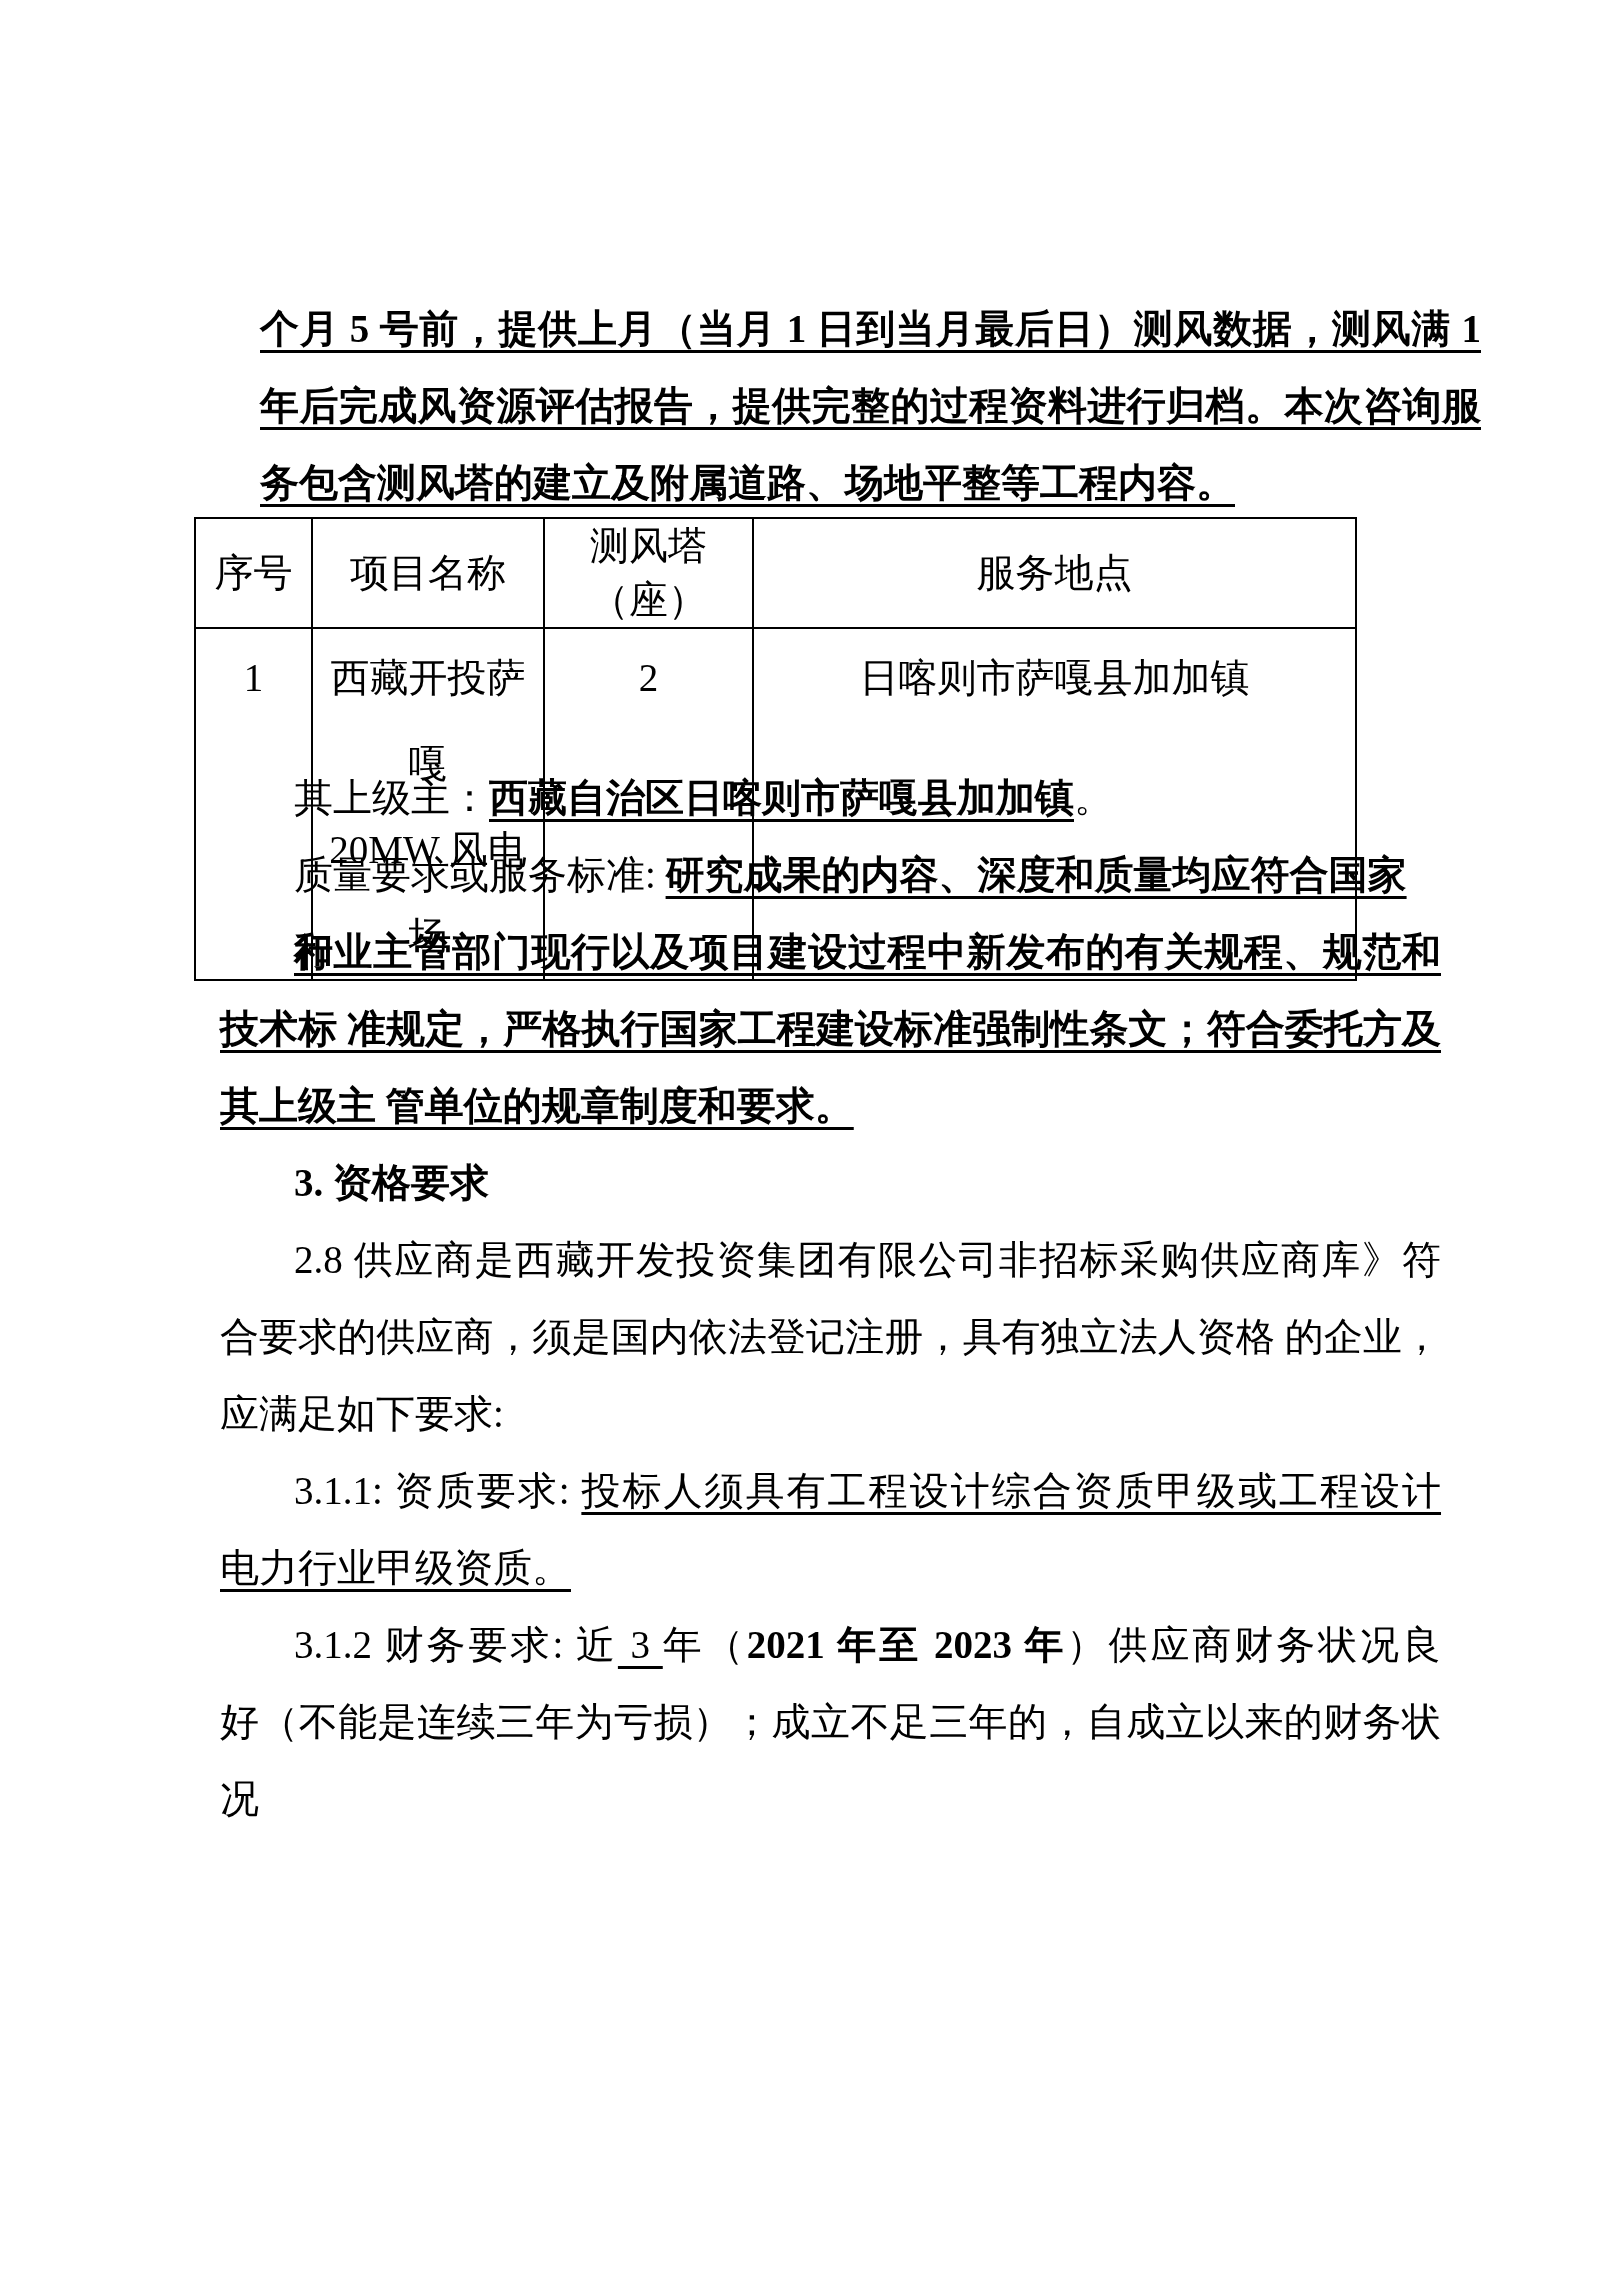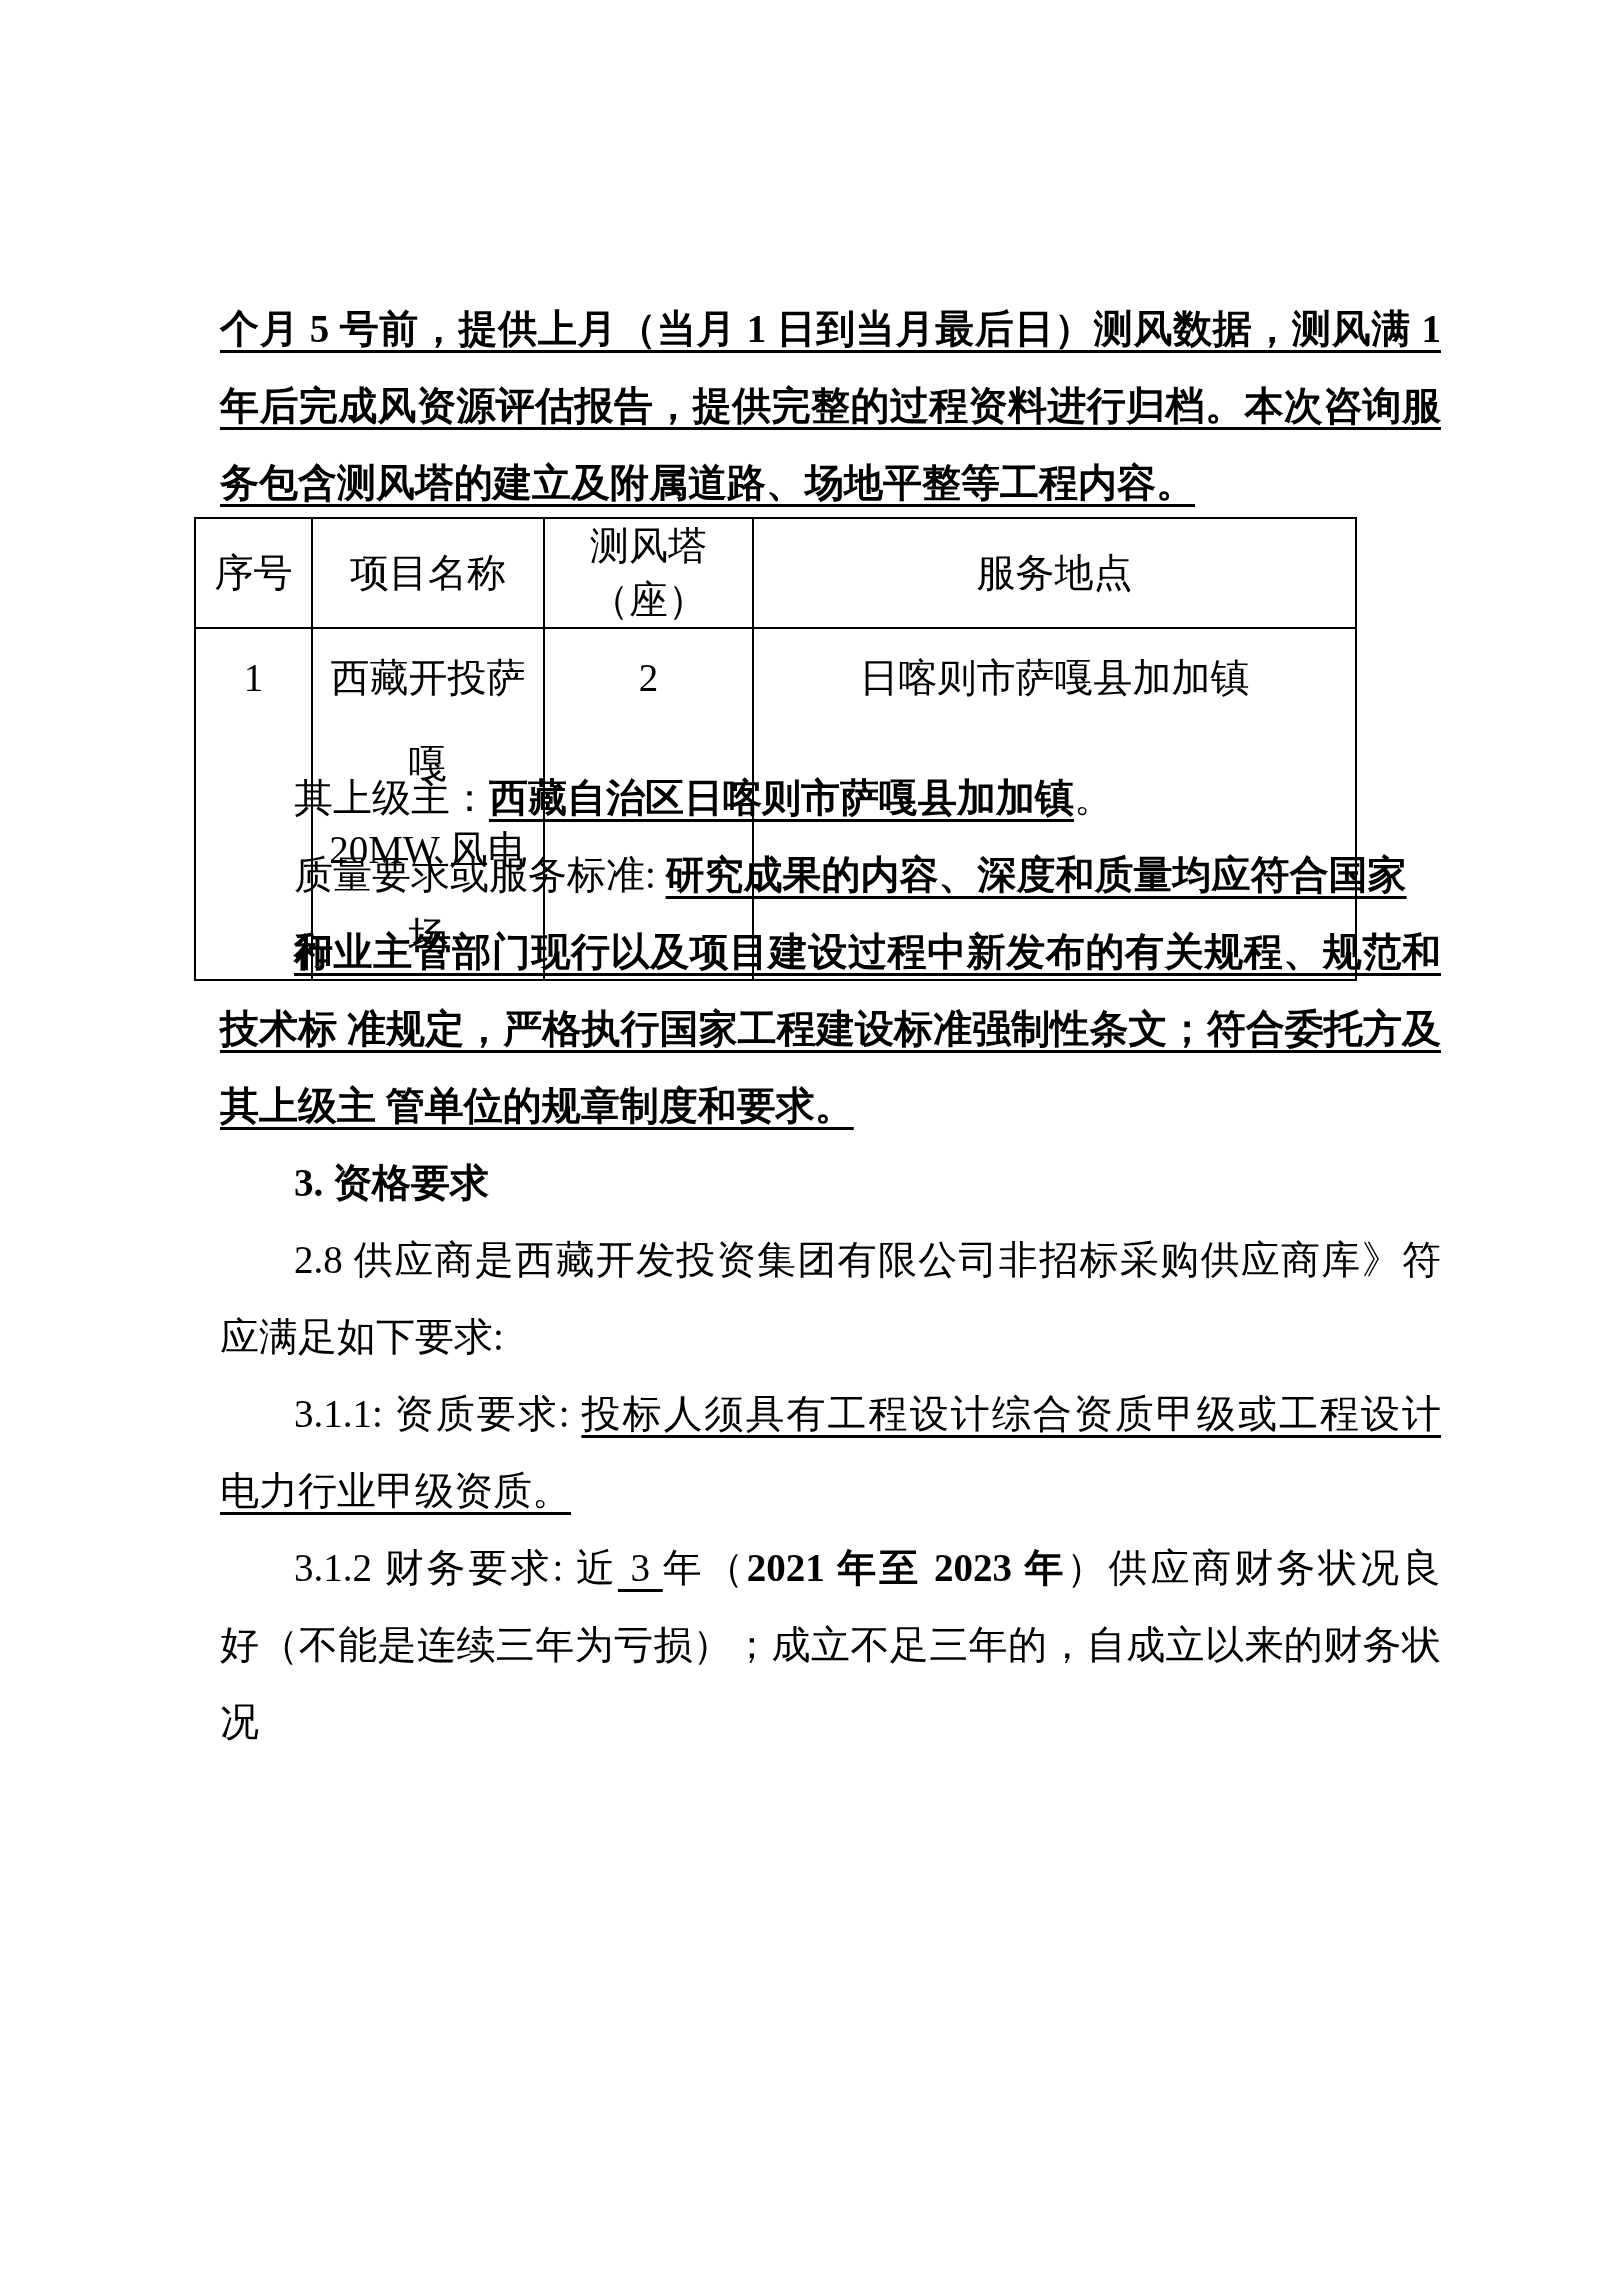--- a/index.html
+++ b/index.html
@@ -11,21 +11,21 @@
     font-family:"Liberation Serif","DejaVu Serif",serif;
     overflow:hidden;
     margin:0 auto;
   }
   .flow{
     position:absolute;
     left:220px;
     width:1221px;
     font-size:39px;
   }
-  #flow-top{top:290px;}
+  #flow-top{top:290px;margin-left:40px;}
   #flow-bottom{top:759px;}
   .ln{height:77px;line-height:77px;}
   .ind{padding-left:74px;}
   .just{text-align:justify;text-align-last:justify;text-justify:inter-character;}
   .b{font-weight:bold;}
   .u{
     text-decoration:underline;
     text-decoration-thickness:2.9px;
     text-underline-offset:7.8px;
     text-decoration-color:#000;
@@ -103,20 +103,21 @@
     <div class="ln ind"><span>其上级主：</span><span class="b u">西藏自治区日喀则市萨嘎县加加镇</span><span>。</span></div>
 
     <div class="ln ind"><span>质量要求或服务标准: </span><span class="b u">研究成果的内容、深度和质量均应符合国家和</span></div>
     <div class="ln ind just"><span class="b u">行业主管部门现行以及项目建设过程中新发布的有关规程、规范和</span></div>
     <div class="ln just"><span class="b u">技术标 准规定，严格执行国家工程建设标准强制性条文；符合委托方及</span></div>
     <div class="ln"><span class="b u">其上级主 管单位的规章制度和要求。</span></div>
 
     <div class="ln ind"><span class="b">3. 资格要求</span></div>
 
     <div class="ln ind just"><span>2.8 供应商是西藏开发投资集团有限公司非招标采购供应商库》符</span></div>
+    <div class="ln just"><span>合要求的供应商，须是国内依法登记注册，具有独立法人资格 的企业，</span></div>
     <div class="ln"><span>应满足如下要求:</span></div>
 
     <div class="ln ind just"><span>3.1.1: 资质要求: </span><span class="u">投标人须具有工程设计综合资质甲级或工程设计</span></div>
     <div class="ln"><span class="u">电力行业甲级资质。</span></div>
 
     <div class="ln ind just"><span>3.1.2 财务要求: </span><span>近</span><span class="u pre"> 3 </span><span>年（</span><span class="b">2021 年至 2023 年</span><span>）供应商财务状况良</span></div>
     <div class="ln just"><span>好（不能是连续三年为亏损）；成立不足三年的，自成立以来的财务状况</span></div>
 
   </div>
 

